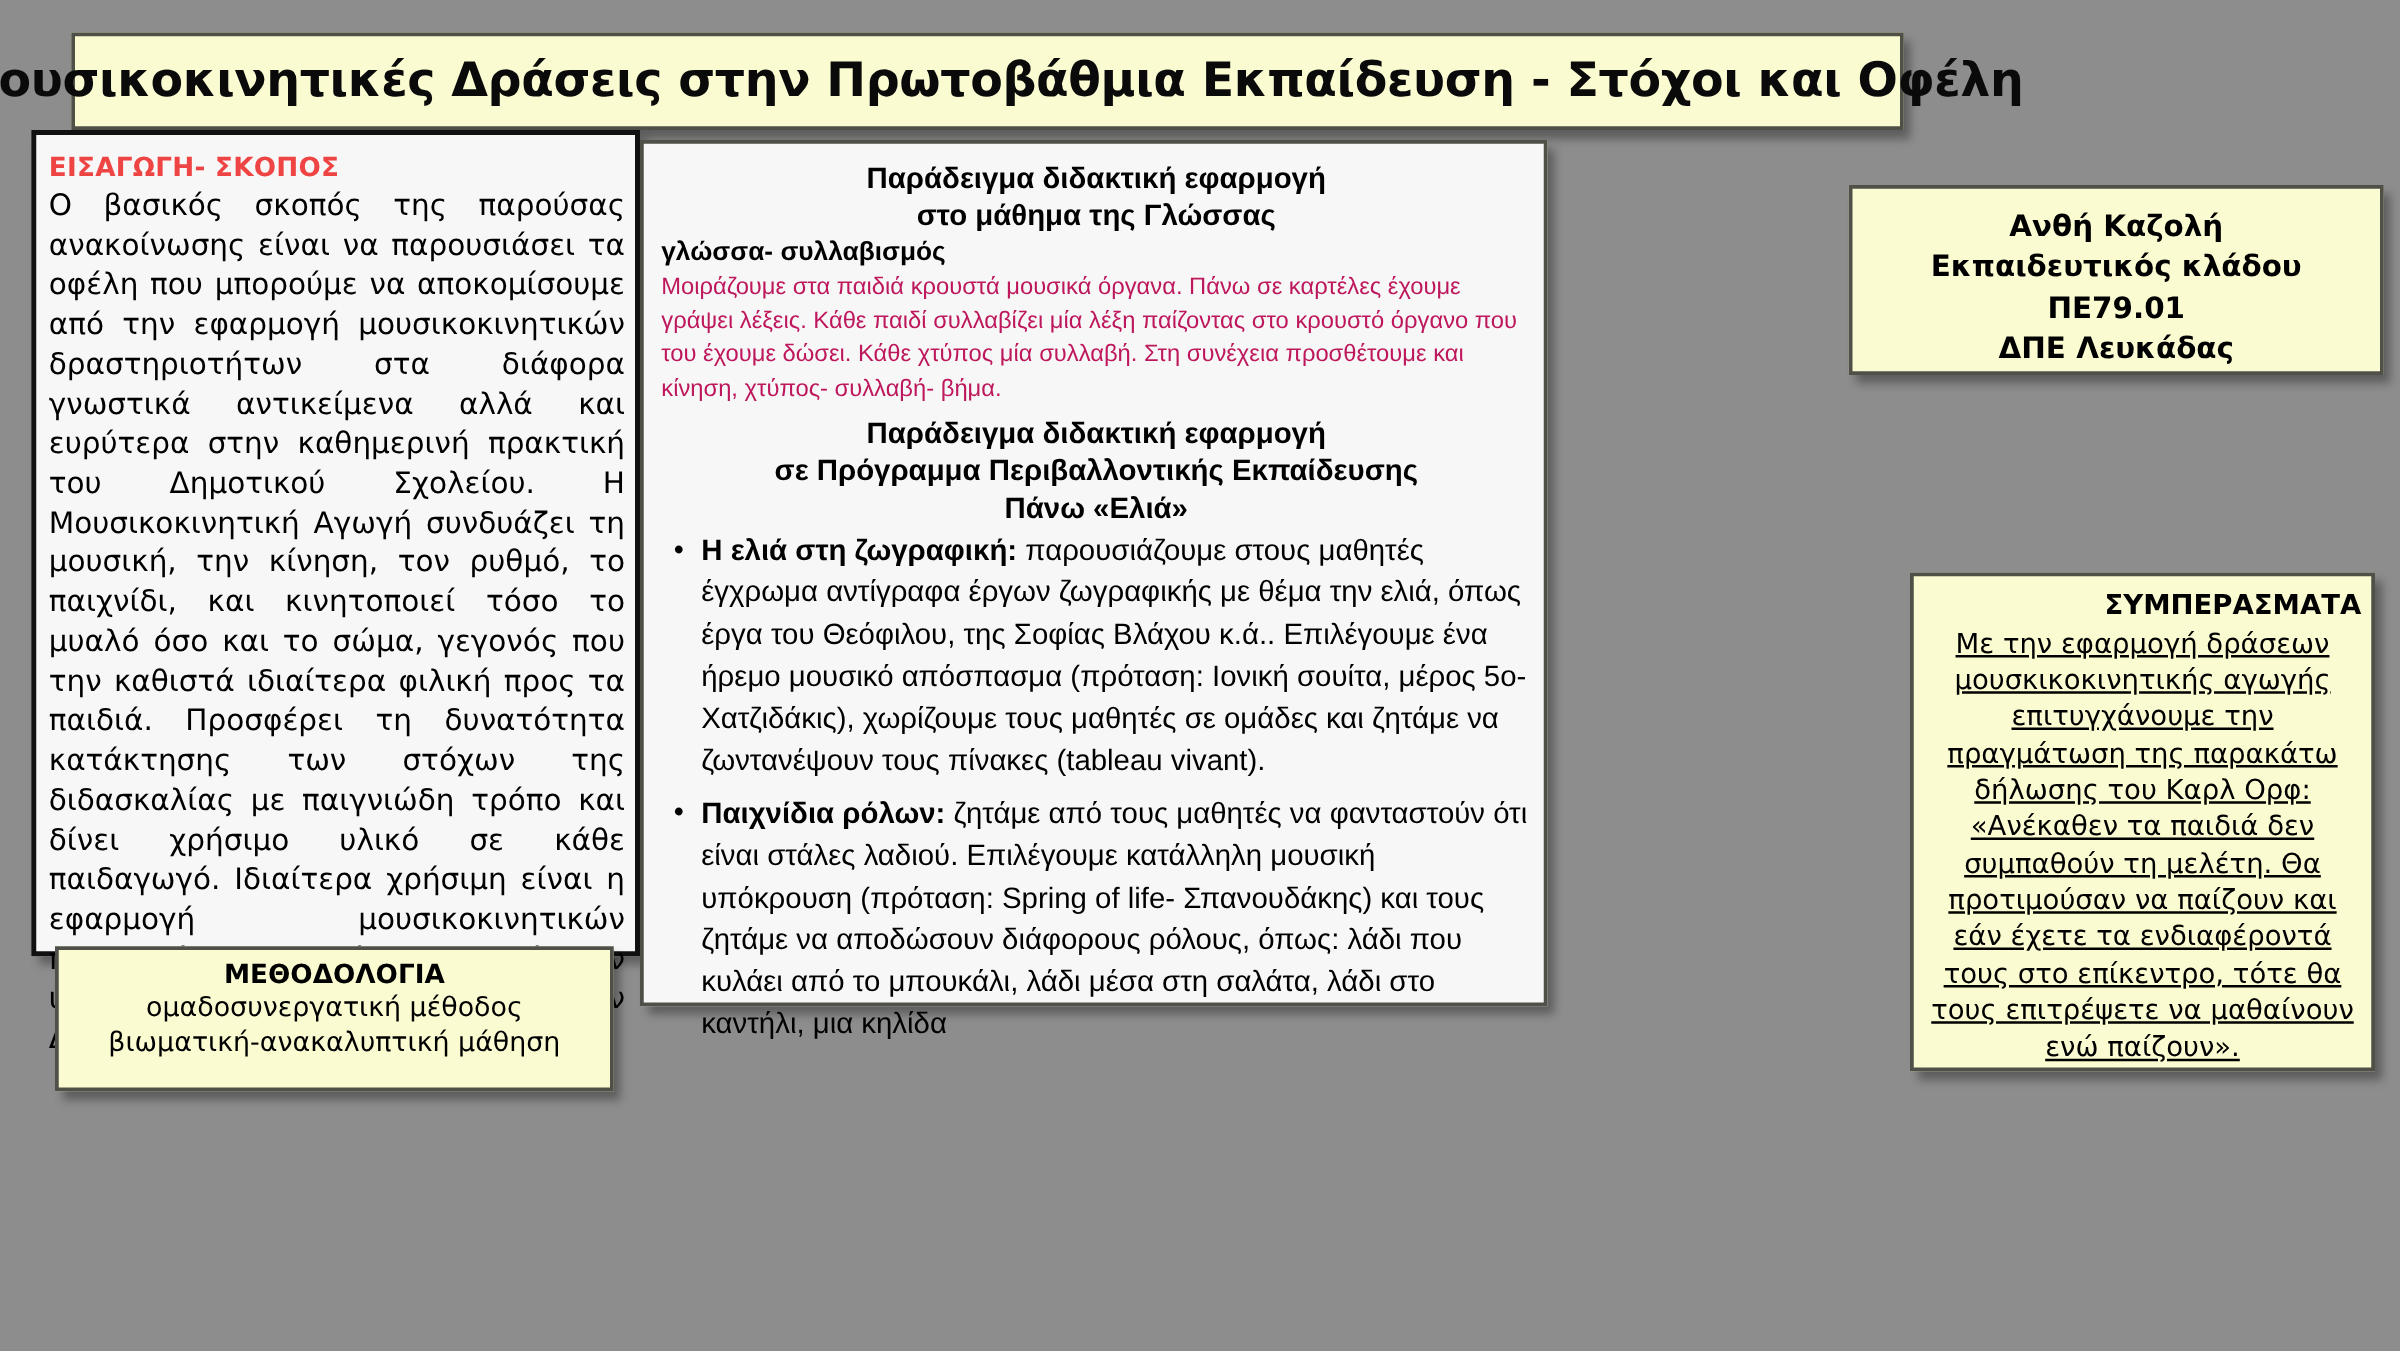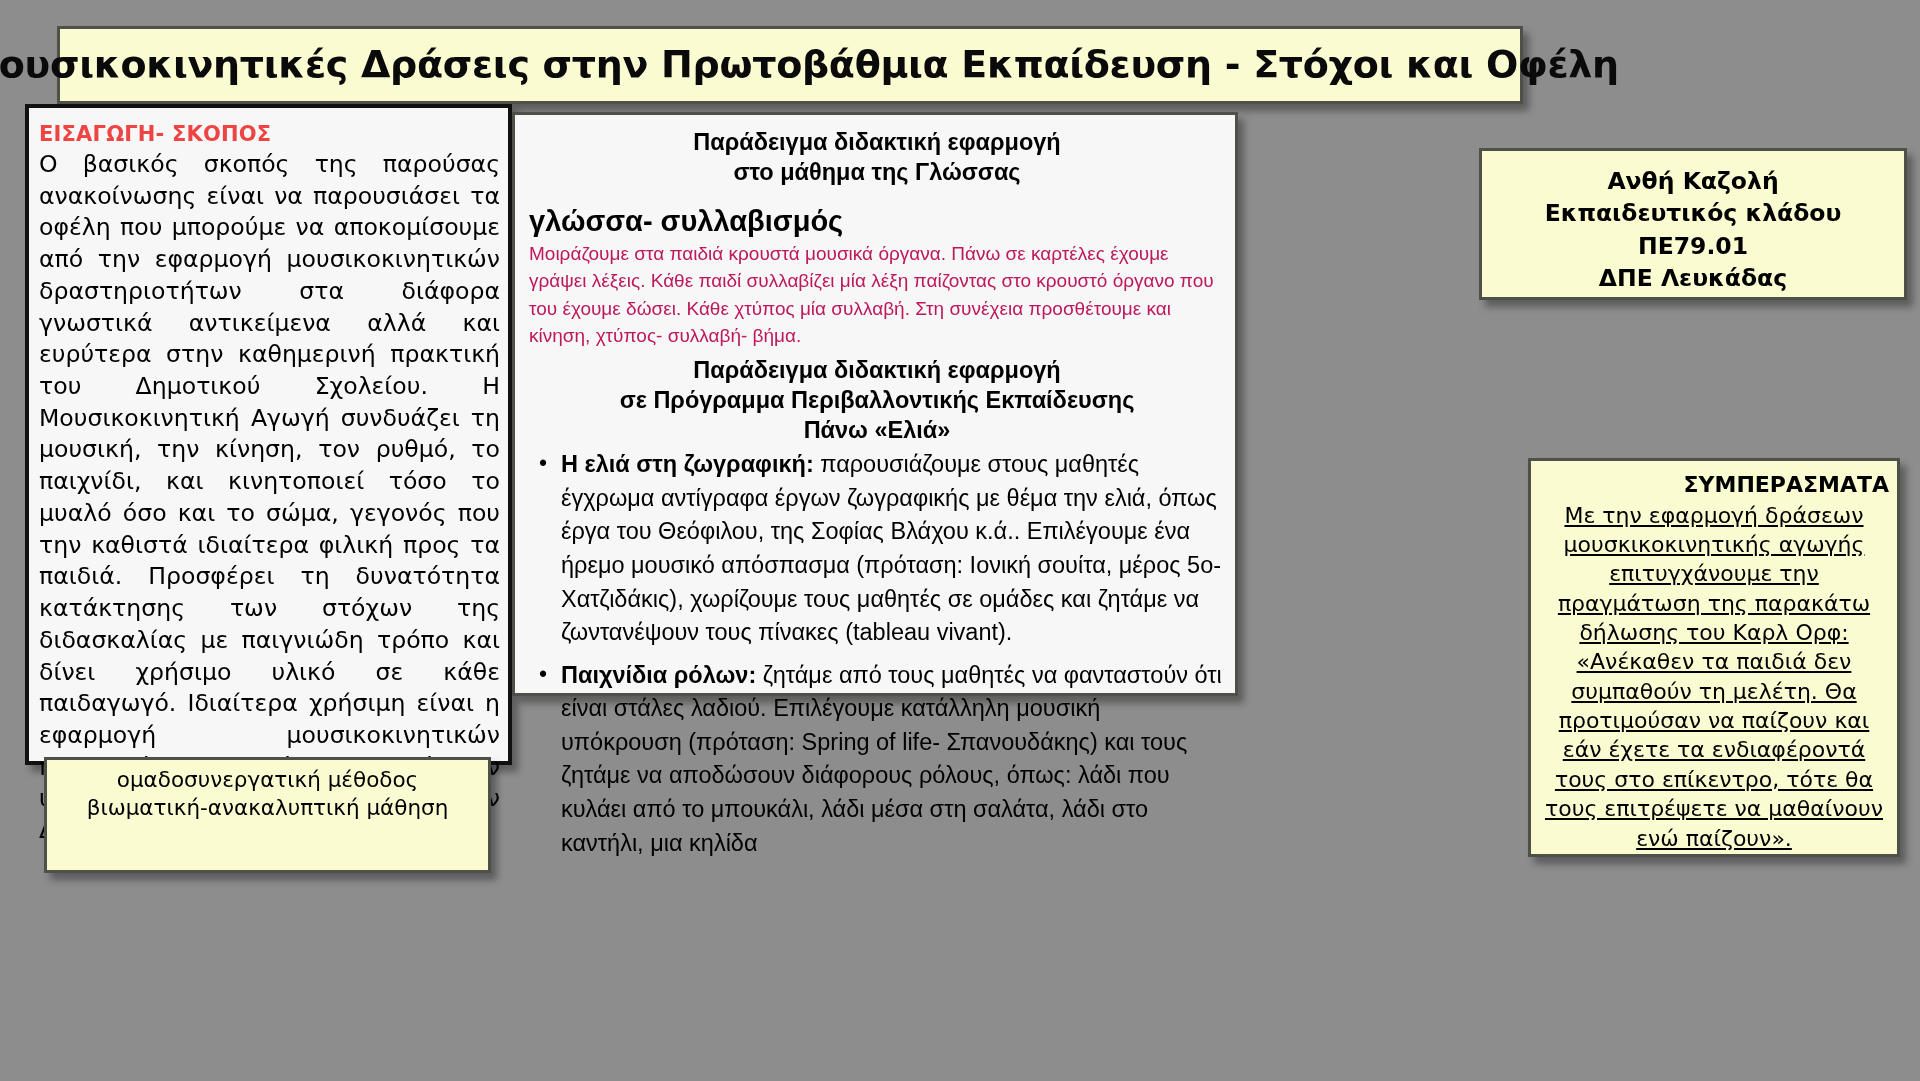--- a/index.html
+++ b/index.html
@@ -103,38 +103,38 @@
     font-size: 21.5px;
     color: #000;
     line-height: 1.30;
   }
 
   
   #middle-col {
     left: 512px;
     top: 112px;
     width: 726px;
-    height: 584px;
+    height: 693px;
     padding: 12px 10px 8px 14px;
     font-family: "Liberation Sans", sans-serif;
   }
   #middle-col .mid-center-bold {
     font-weight: bold;
     font-size: 23.5px;
     text-align: center;
     color: #000;
     line-height: 1.28;
   }
   #middle-col .mid-left-bold {
     font-weight: bold;
-    font-size: 29px;
+    font-size: 21px;
     text-align: left;
     color: #000;
     line-height: 1.28;
-    margin-top: 16px;
+    margin-top: 2px;
   }
   #middle-col .mid-para {
     font-size: 19px;
     text-align: left;
     color: #be185d;
     line-height: 1.43;
   }
   #middle-col .spacer-sm { height: 6px; }
   #middle-col ul.mid-list {
     margin: 3px 0 0 0;
@@ -207,20 +207,21 @@
 <div class="box box-yellow" id="title-banner">
   <div class="title-text">Μουσικοκινητικές Δράσεις στην Πρωτοβάθμια Εκπαίδευση - Στόχοι και Οφέλη</div>
 </div>
 
 <div class="box box-white" id="left-col">
   <div class="col-heading">ΕΙΣΑΓΩΓΗ- ΣΚΟΠΟΣ</div>
   <div class="col-body">Ο βασικός σκοπός της παρούσας ανακοίνωσης είναι να παρουσιάσει τα οφέλη που μπορούμε να αποκομίσουμε από την εφαρμογή μουσικοκινητικών δραστηριοτήτων στα διάφορα γνωστικά αντικείμενα αλλά και ευρύτερα στην καθημερινή πρακτική του Δημοτικού Σχολείου. Η Μουσικοκινητική Αγωγή συνδυάζει τη μουσική, την κίνηση, τον ρυθμό, το παιχνίδι, και κινητοποιεί τόσο το μυαλό όσο και το σώμα, γεγονός που την καθιστά ιδιαίτερα φιλική προς τα παιδιά. Προσφέρει τη δυνατότητα κατάκτησης των στόχων της διδασκαλίας με παιγνιώδη τρόπο και δίνει χρήσιμο υλικό σε κάθε παιδαγωγό. Ιδιαίτερα χρήσιμη είναι η εφαρμογή μουσικοκινητικών παιχνιδιών και δράσεων κατά την υλοποίηση Προγραμμάτων Σχολικών Δραστηριοτήτων.</div>
 </div>
 
 <div class="box box-yellow" id="methodology-box">
+  <div class="mh">ΜΕΘΟΔΟΛΟΓΙΑ</div>
   <div class="mb">ομαδοσυνεργατική μέθοδος</div>
   <div class="mb">βιωματική-ανακαλυπτική μάθηση</div>
 </div>
 
 <div class="box box-white-thin" id="middle-col">
   <div class="mid-center-bold">Παράδειγμα διδακτική εφαρμογή</div>
   <div class="mid-center-bold">στο μάθημα της Γλώσσας</div>
   <div class="mid-left-bold">γλώσσα- συλλαβισμός</div>
   <div class="mid-para">Μοιράζουμε στα παιδιά κρουστά μουσικά όργανα. Πάνω σε καρτέλες έχουμε γράψει λέξεις. Κάθε παιδί συλλαβίζει μία λέξη παίζοντας στο κρουστό όργανο που του έχουμε δώσει. Κάθε χτύπος μία συλλαβή. Στη συνέχεια προσθέτουμε και κίνηση, χτύπος- συλλαβή- βήμα.</div>
   <div class="spacer-sm"></div>

